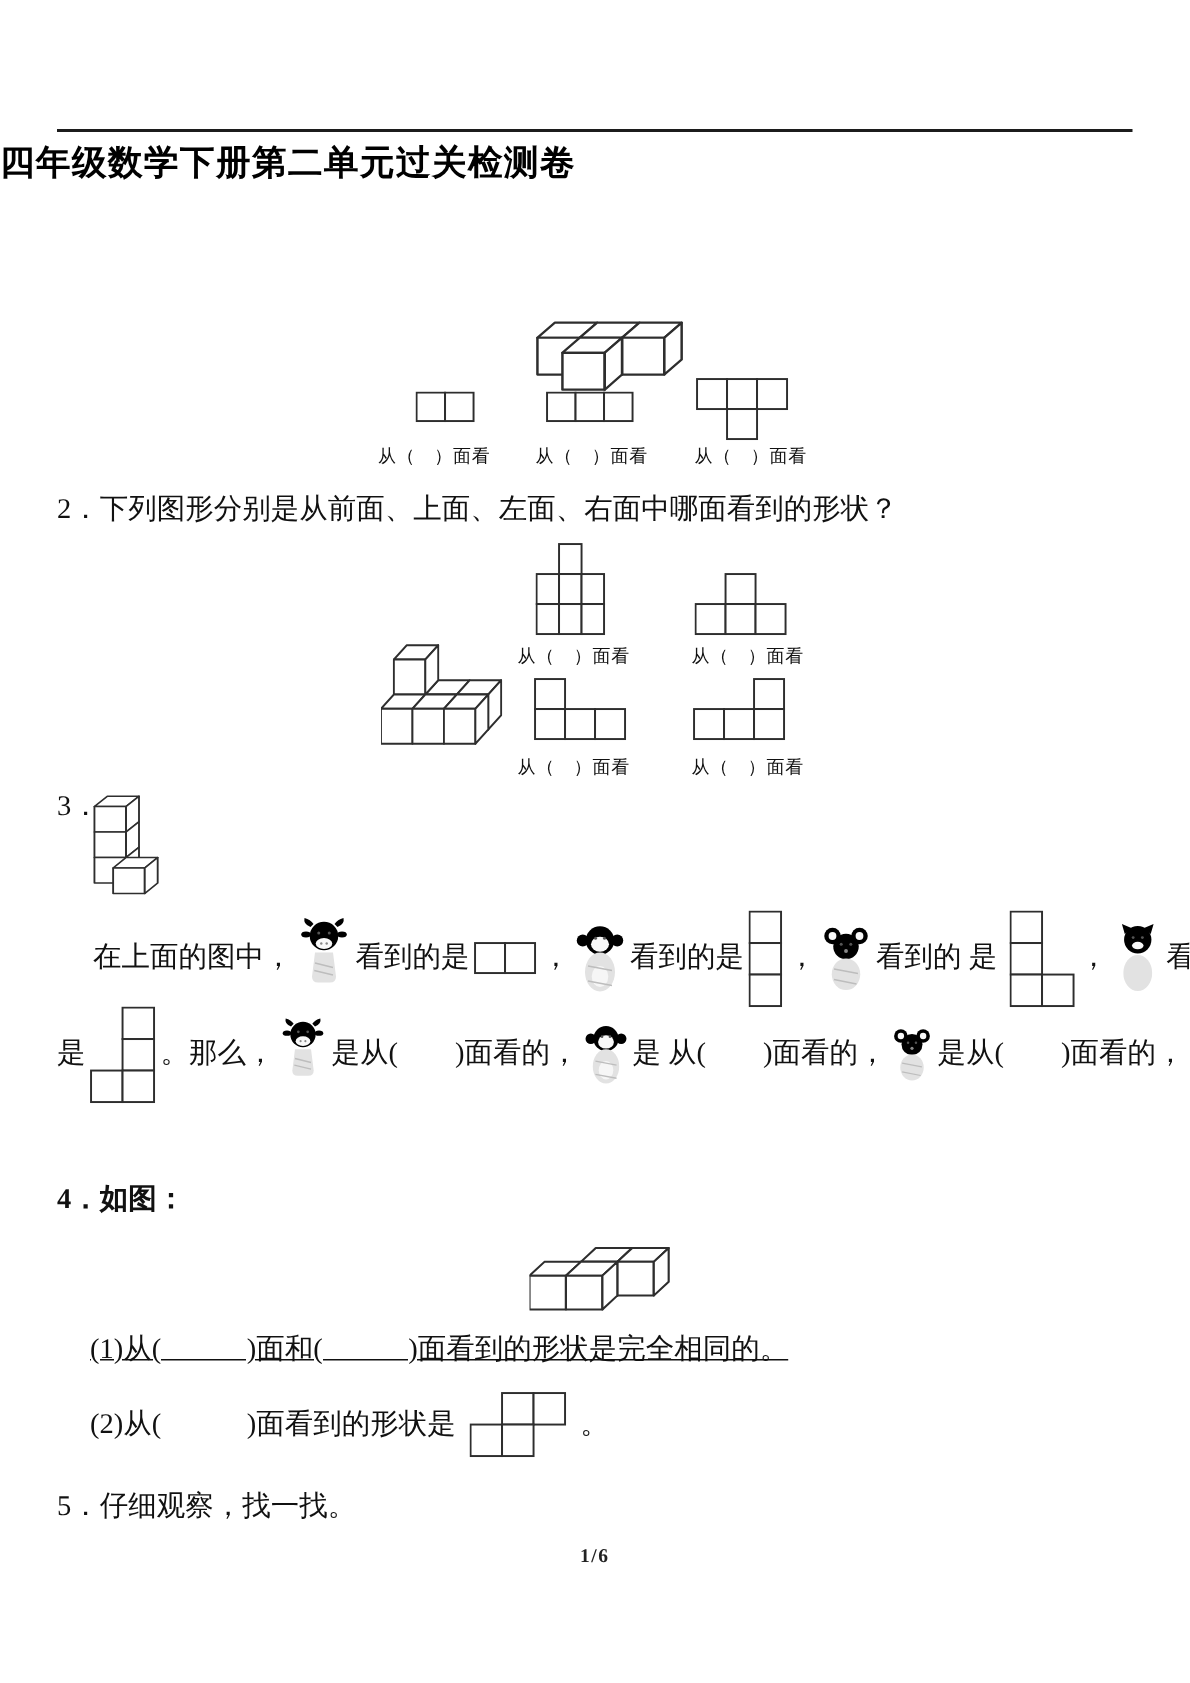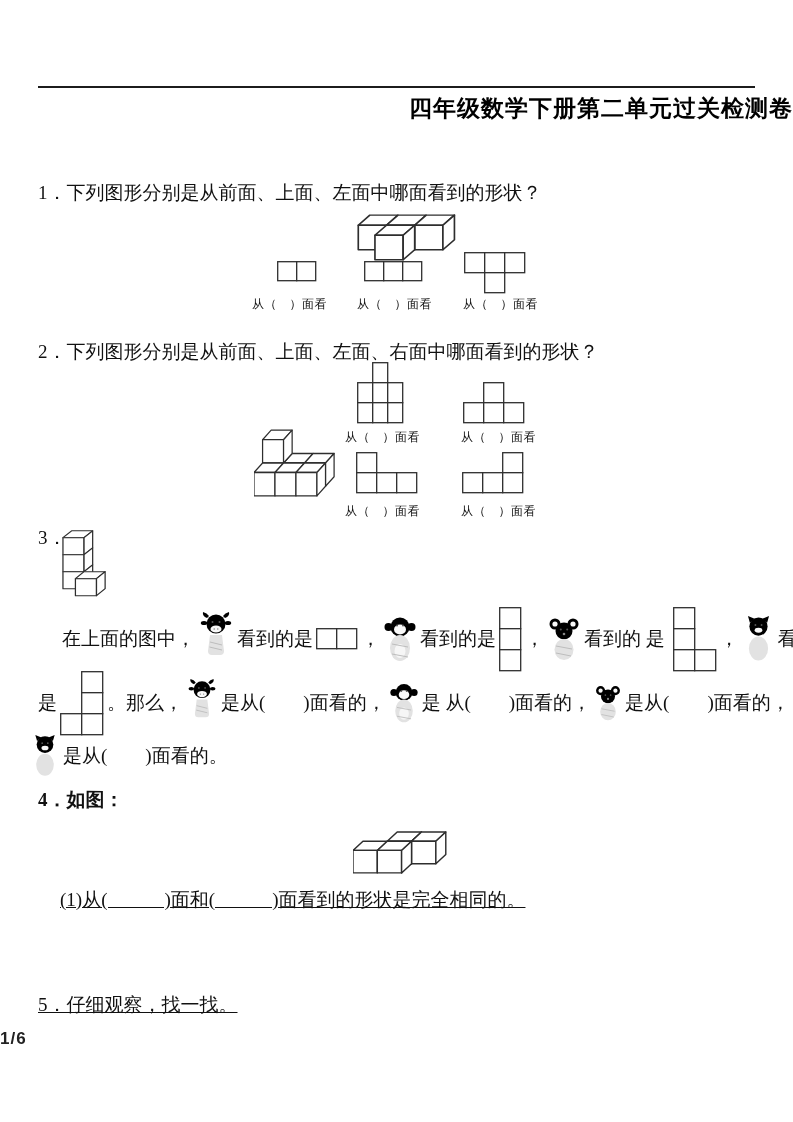--- a/index.html
+++ b/index.html
@@ -2,30 +2,30 @@
 <html><head>
 <meta charset="utf-8">
 <style>
   html,body{margin:0;padding:0;background:#ffffff;}
   .page{position:relative;width:793px;height:1122px;background:#fff;overflow:hidden;
         font-family:"Liberation Serif","DejaVu Serif",serif;color:#111;}
   .abs{position:absolute;}
   .txt{font-size:19px;white-space:pre;line-height:1.25;}
   .lbl{font-size:12px;white-space:pre;letter-spacing:0.5px;}
   .rule{position:absolute;left:38px;width:717px;height:2px;background:#1c1c1c;top:86px;}
-  .title{position:absolute;left:0;right:0;top:93px;text-align:right;
+  .title{position:absolute;left:0;right:0;top:93px;text-align:left;
          font-family:"Liberation Sans","DejaVu Sans",sans-serif;font-weight:bold;
          font-size:23px;letter-spacing:1px;color:#000;}
   .frow{position:absolute;display:flex;align-items:center;gap:3px;}
   .cell{fill:#ffffff;stroke:#2e2e2e;stroke-width:1.3;}
   .iso{fill:#ffffff;stroke:#2e2e2e;stroke-width:1.3;stroke-linejoin:round;}
   svg{display:block;}
-  .footer{position:absolute;left:0;right:0;top:1029px;text-align:left;
-          font-family:Liberation Sans, sans-serif;font-weight:bold;
-          font-size:17px;letter-spacing:1px;color:#222;}
+  .footer{position:absolute;left:0;right:0;top:1029px;text-align:center;
+          font-family:Liberation Serif, serif;font-weight:bold;
+          font-size:13px;letter-spacing:1px;color:#222;}
   .hide{position:absolute;width:0;height:0;overflow:hidden;}
 </style>
 </head>
 <body>
 
 <svg class="hide" aria-hidden="true">
   <defs>
     <symbol id="sym-cow" viewBox="0 0 36 56">
       <g>
         <path d="M9,7 Q4,5 5,1 Q9,2 11,5 Z"></path>
@@ -91,21 +91,20 @@
   </defs>
 </svg>
 
 <div class="page">
 
   <div class="rule"></div>
 
   <div class="title">四年级数学下册第二单元过关检测卷</div>
 
 
-  <div class="abs txt" style="left:38px;top:181px;">1．下列图形分别是从前面、上面、左面中哪面看到的形状？</div>
 
   <svg class="abs" style="left:357px;top:214px;" width="100" height="48" viewBox="0 0 78 43" preserveAspectRatio="none">
     <path class="iso" d="M1,10 L10,1 L32,1 L23,10 Z"></path>
       <rect class="iso" x="1" y="10" width="22" height="22"></rect>
     <path class="iso" d="M23,10 L32,1 L54,1 L45,10 Z"></path>
       <rect class="iso" x="23" y="10" width="22" height="22"></rect>
     <path class="iso" d="M45,10 L54,1 L76,1 L67,10 Z"></path>
       <rect class="iso" x="45" y="10" width="22" height="22"></rect>
     <path class="iso" d="M67,10 L76,1 L76,23 L67,32 Z"></path>
     <path class="iso" d="M14,19 L23,10 L45,10 L36,19 Z"></path>
@@ -126,21 +125,21 @@
     <rect class="cell" x="0.7" y="0.7" width="20" height="20"></rect>
     <rect class="cell" x="20.7" y="0.7" width="20" height="20"></rect>
     <rect class="cell" x="40.7" y="0.7" width="20" height="20"></rect>
     <rect class="cell" x="20.7" y="20.7" width="20" height="20"></rect>
   </svg>
 
   <div class="abs lbl" style="left:252px;top:296px;">从（　）面看</div>
   <div class="abs lbl" style="left:357px;top:296px;">从（　）面看</div>
   <div class="abs lbl" style="left:463px;top:296px;">从（　）面看</div>
 
-  <div class="abs txt" style="left:38px;top:340px;">2．下列图形分别是从前面、上面、左面、右面中哪面看到的形状？</div>
+  <div class="abs txt" style="left:38px;top:328px;">2．下列图形分别是从前面、上面、左面、右面中哪面看到的形状？</div>
 
   <svg class="abs" style="left:254px;top:428px;" width="82" height="70" viewBox="0 0 86 66" preserveAspectRatio="none">
     <path class="iso" d="M9,33 L18,24 L40,24 L31,33 Z"></path>
       <rect class="iso" x="9" y="33" width="22" height="22"></rect>
     <path class="iso" d="M31,33 L40,24 L62,24 L53,33 Z"></path>
       <rect class="iso" x="31" y="33" width="22" height="22"></rect>
     <path class="iso" d="M53,33 L62,24 L84,24 L75,33 Z"></path>
       <rect class="iso" x="53" y="33" width="22" height="22"></rect>
     <path class="iso" d="M75,33 L84,24 L84,46 L75,55 Z"></path>
     <path class="iso" d="M9,11 L18,2 L40,2 L31,11 Z"></path>
@@ -257,43 +256,47 @@
     <svg class="animal" width="30" height="44" viewBox="0 0 34 50">
         <use href="#sym-monkey"></use>
       </svg>
     <span class="txt">是 从(　　)面看的，</span>
     <svg class="animal" width="28" height="38" viewBox="0 0 34 46">
         <use href="#sym-mouse"></use>
       </svg>
     <span class="txt">是从(　　)面看的，</span>
   </div>
 
-  <div class="frow" style="left:30px;top:733px;height:46px;">
-    <svg class="animal" width="30" height="44" viewBox="0 0 34 50">
-        <use href="#sym-tiger"></use>
-      </svg>
-    <span class="txt">是从(　　)面看的。</span>
-  </div>
 
   <div class="abs txt" style="left:38px;top:788px;font-weight:bold;">4．如图：</div>
 
   <svg class="abs" style="left:353px;top:831px;" width="95" height="44" viewBox="0 0 86 43" preserveAspectRatio="none">
     <path class="iso" d="M31,10 L40,1 L62,1 L53,10 Z"></path>
       <rect class="iso" x="31" y="10" width="22" height="22"></rect>
     <path class="iso" d="M53,10 L62,1 L62,23 L53,32 Z"></path>
     <path class="iso" d="M53,10 L62,1 L84,1 L75,10 Z"></path>
       <rect class="iso" x="53" y="10" width="22" height="22"></rect>
     <path class="iso" d="M75,10 L84,1 L84,23 L75,32 Z"></path>
     <path class="iso" d="M0,19 L9,10 L31,10 L22,19 Z"></path>
       <rect class="iso" x="0" y="19" width="22" height="22"></rect>
     <path class="iso" d="M22,19 L31,10 L53,10 L44,19 Z"></path>
       <rect class="iso" x="22" y="19" width="22" height="22"></rect>
     <path class="iso" d="M44,19 L53,10 L53,32 L44,41 Z"></path>
   </svg>
 
   <div class="abs txt" style="left:60px;top:888px;text-decoration:underline;">(1)从(　　　)面和(　　　)面看到的形状是完全相同的。</div>
 
-
-  <div class="abs txt" style="left:38px;top:993px;text-decoration:underline;">5．仔细观察，找一找。</div>
+  <div class="frow" style="left:60px;top:918px;height:64px;">
+    <span class="txt">(2)从(　　　)面看到的形状是</span>
+    <svg style="margin:0 6px;" width="65" height="44" viewBox="0 0 65 44">
+      <rect class="cell" x="21.7" y="0.7" width="21" height="21"></rect>
+      <rect class="cell" x="42.7" y="0.7" width="21" height="21"></rect>
+      <rect class="cell" x="0.7" y="21.7" width="21" height="21"></rect>
+      <rect class="cell" x="21.7" y="21.7" width="21" height="21"></rect>
+    </svg>
+    <span class="txt">。</span>
+  </div>
+
+  <div class="abs txt" style="left:38px;top:993px;">5．仔细观察，找一找。</div>
 
   <div class="footer">1/6</div>
 
 </div>
 
 </body></html>

